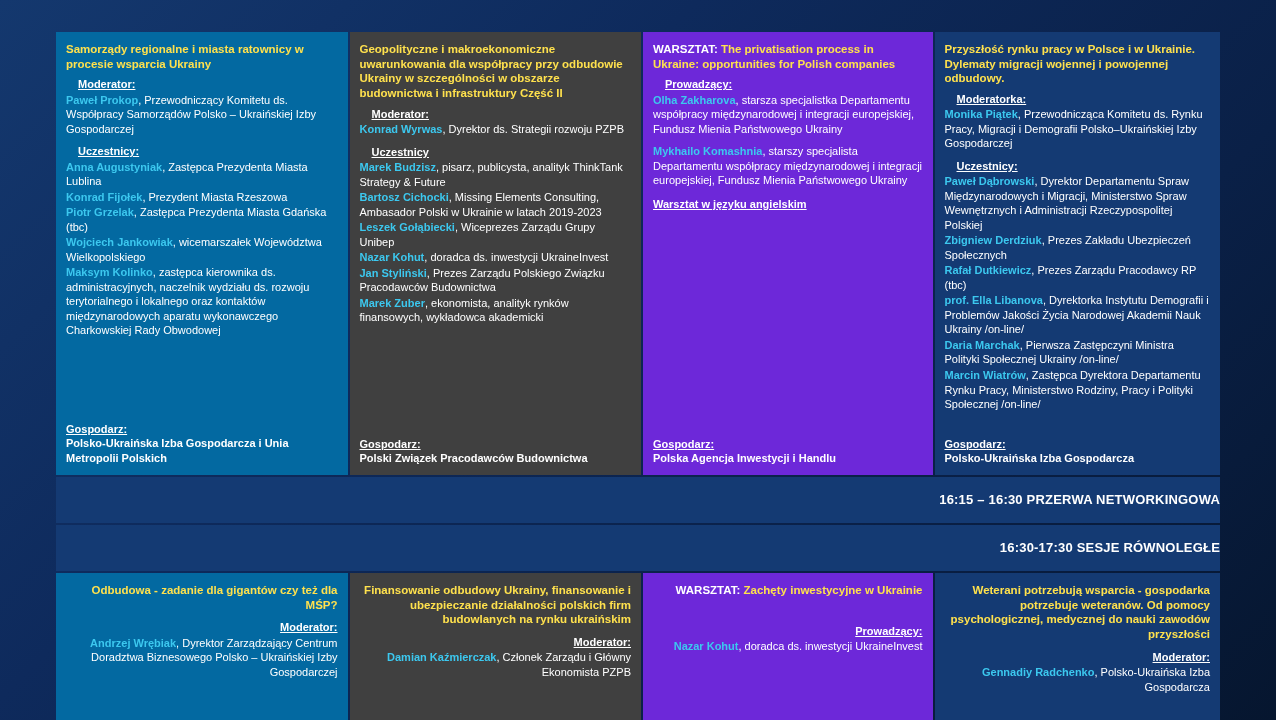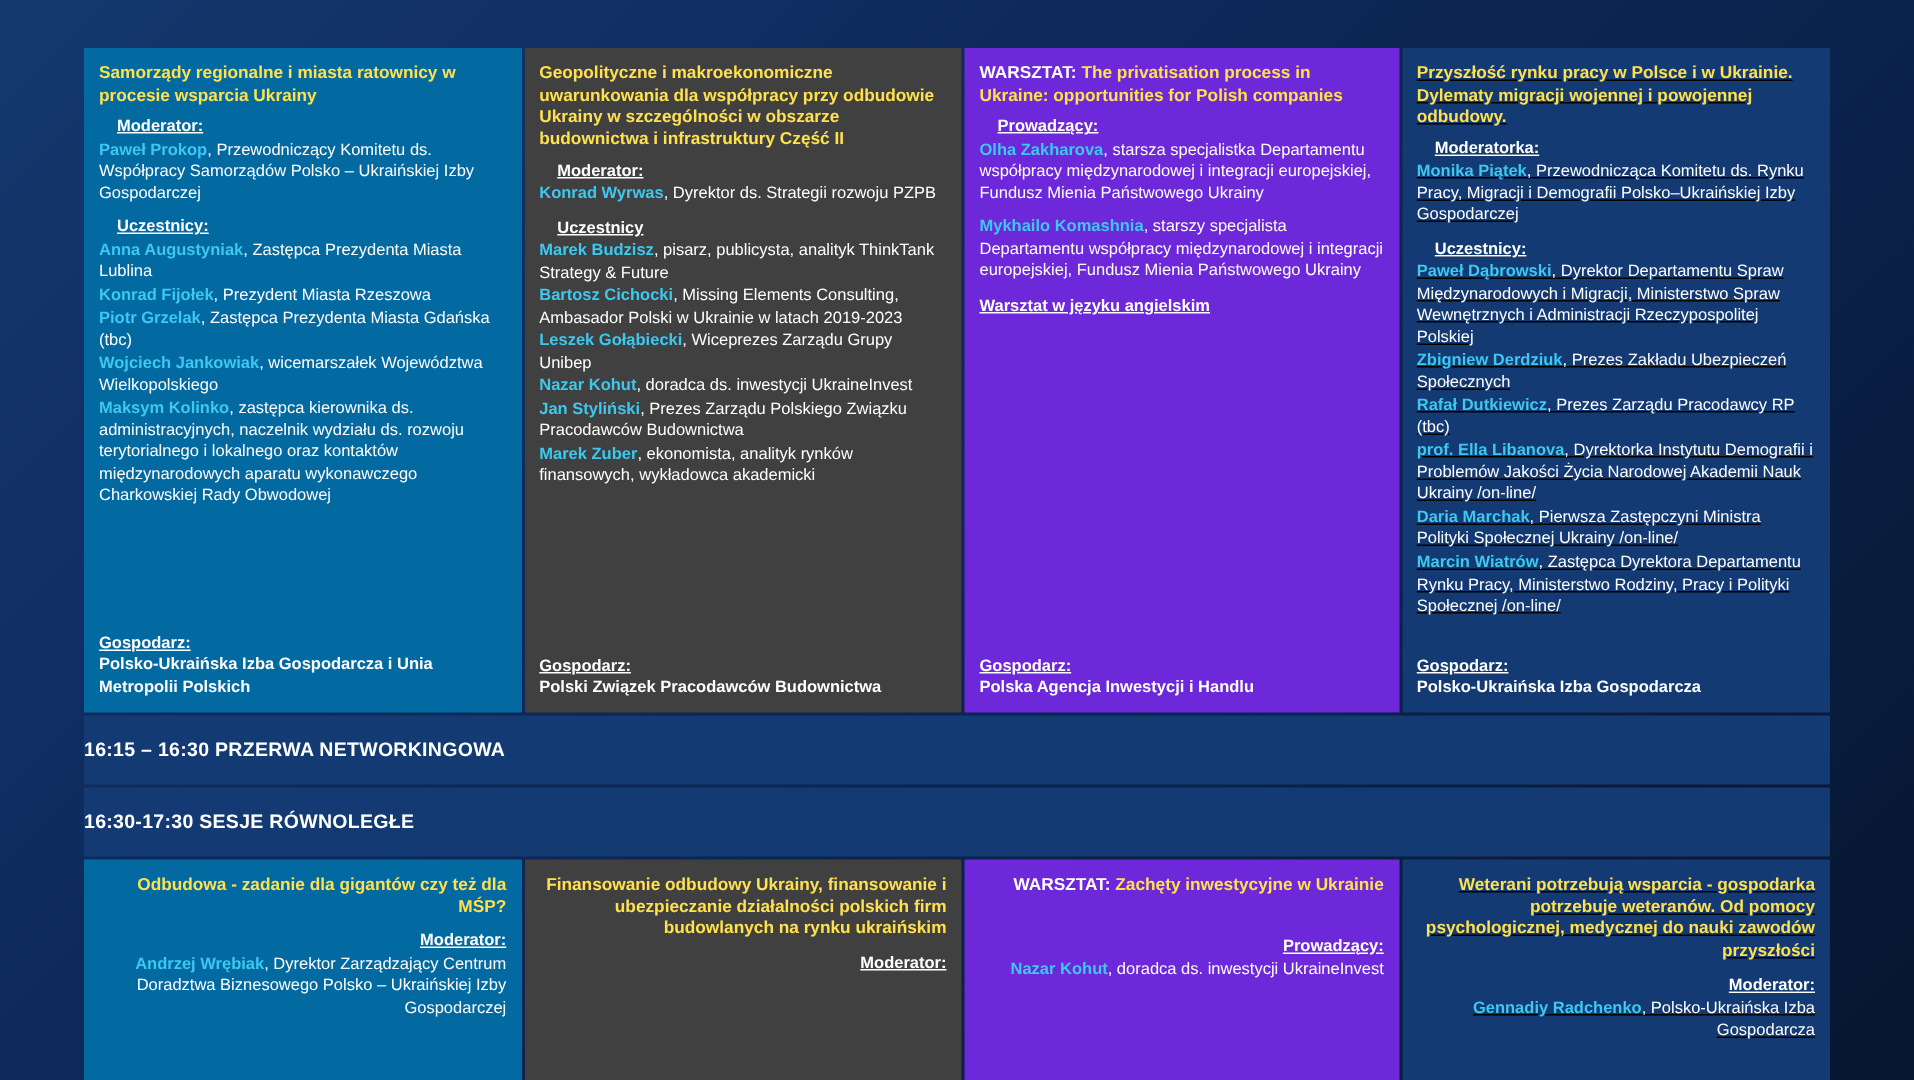--- a/index.html
+++ b/index.html
@@ -29,21 +29,21 @@
   }
   .col {
     box-sizing: border-box;
     padding: 10px 10px 8px 10px;
     position: relative;
     overflow: hidden;
   }
   .col.c1 { width: 292px; background: #0369a1; }
   .col.c2 { width: 292px; background: #404040; }
   .col.c3 { width: 290px; background: #6d28d9; }
-  .col.c4 { width: 286px; background: #143a73; text-decoration: underline; }
+  .col.c4 { width: 286px; background: #143a73; }
 
   .panel-top { height: 443px; }
   .panel-bottom { height: 178px; text-align: right; }
 
   .title {
     font-size: 11.5px;
     font-weight: bold;
     line-height: 1.28;
     color: #ffffff;
     margin: 0 0 6px 0;
@@ -102,21 +102,21 @@
     margin-top: 10px;
   }
 
   .banner {
     width: 1164px;
     box-sizing: border-box;
     background: #143a73;
     color: #ffffff;
     font-size: 13px;
     font-weight: bold;
-    text-align: left;
+    text-align: right;
     line-height: 46px;
     height: 46px;
     margin-top: 2px;
     letter-spacing: .2px;
   }
   .spacer2 { height: 2px; }
 </style>
 </head>
 <body>
 
@@ -198,20 +198,21 @@
 
     <div class="col c1 panel-bottom">
       <div class="title yellow">Odbudowa - zadanie dla gigantów czy też dla MŚP?</div>
       <div class="label">Moderator:</div>
       <div class="person"><span class="nm">Andrzej Wrębiak</span><span class="rest">, Dyrektor Zarządzający Centrum Doradztwa Biznesowego Polsko – Ukraińskiej Izby Gospodarczej</span></div>
     </div>
 
     <div class="col c2 panel-bottom">
       <div class="title yellow">Finansowanie odbudowy Ukrainy, finansowanie i ubezpieczanie działalności polskich firm budowlanych na rynku ukraińskim</div>
       <div class="label">Moderator:</div>
+      <div class="person"><span class="nm">Damian Kaźmierczak</span><span class="rest">,  Członek Zarządu i Główny Ekonomista PZPB</span></div>
     </div>
 
     <div class="col c3 panel-bottom">
       <div class="title"><span class="lead">WARSZTAT:</span><span style="color:#ffe14d"> Zachęty inwestycyjne w Ukrainie</span></div>
       <div class="label" style="margin-top:26px">Prowadzący:</div>
       <div class="person"><span class="nm">Nazar Kohut</span><span class="rest">,  doradca ds. inwestycji UkraineInvest</span></div>
     </div>
 
     <div class="col c4 panel-bottom">
       <div class="title yellow">Weterani potrzebują wsparcia - gospodarka potrzebuje weteranów. Od pomocy psychologicznej, medycznej do nauki zawodów przyszłości</div>

